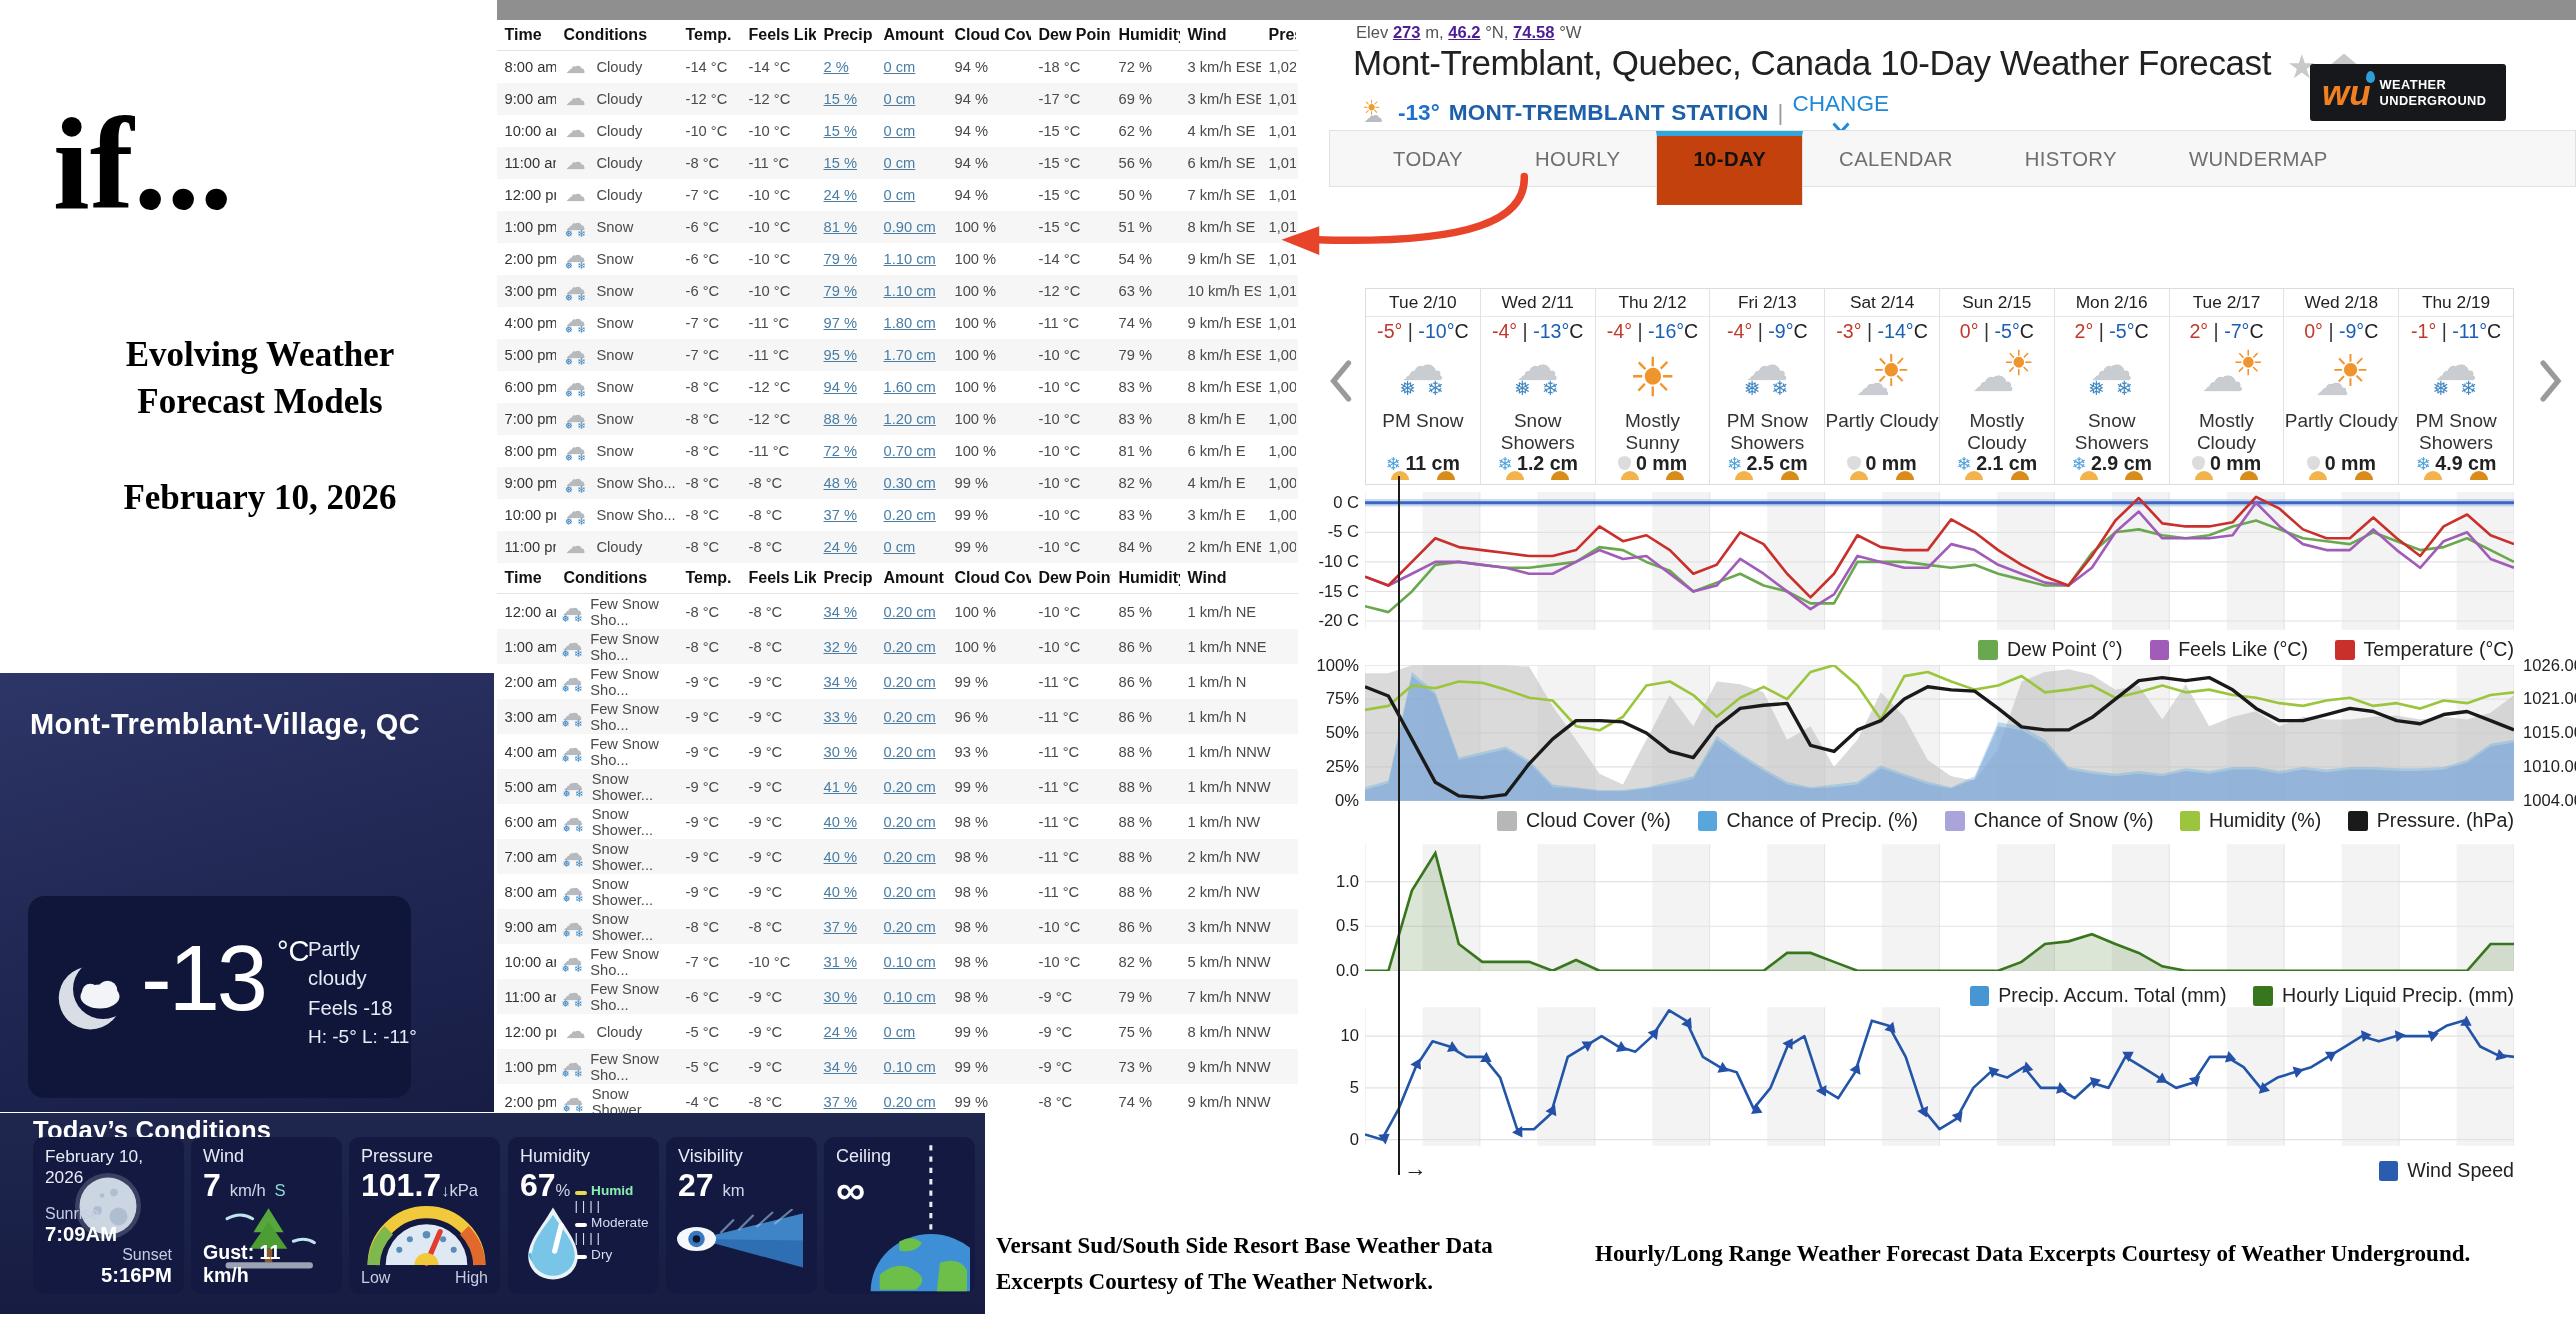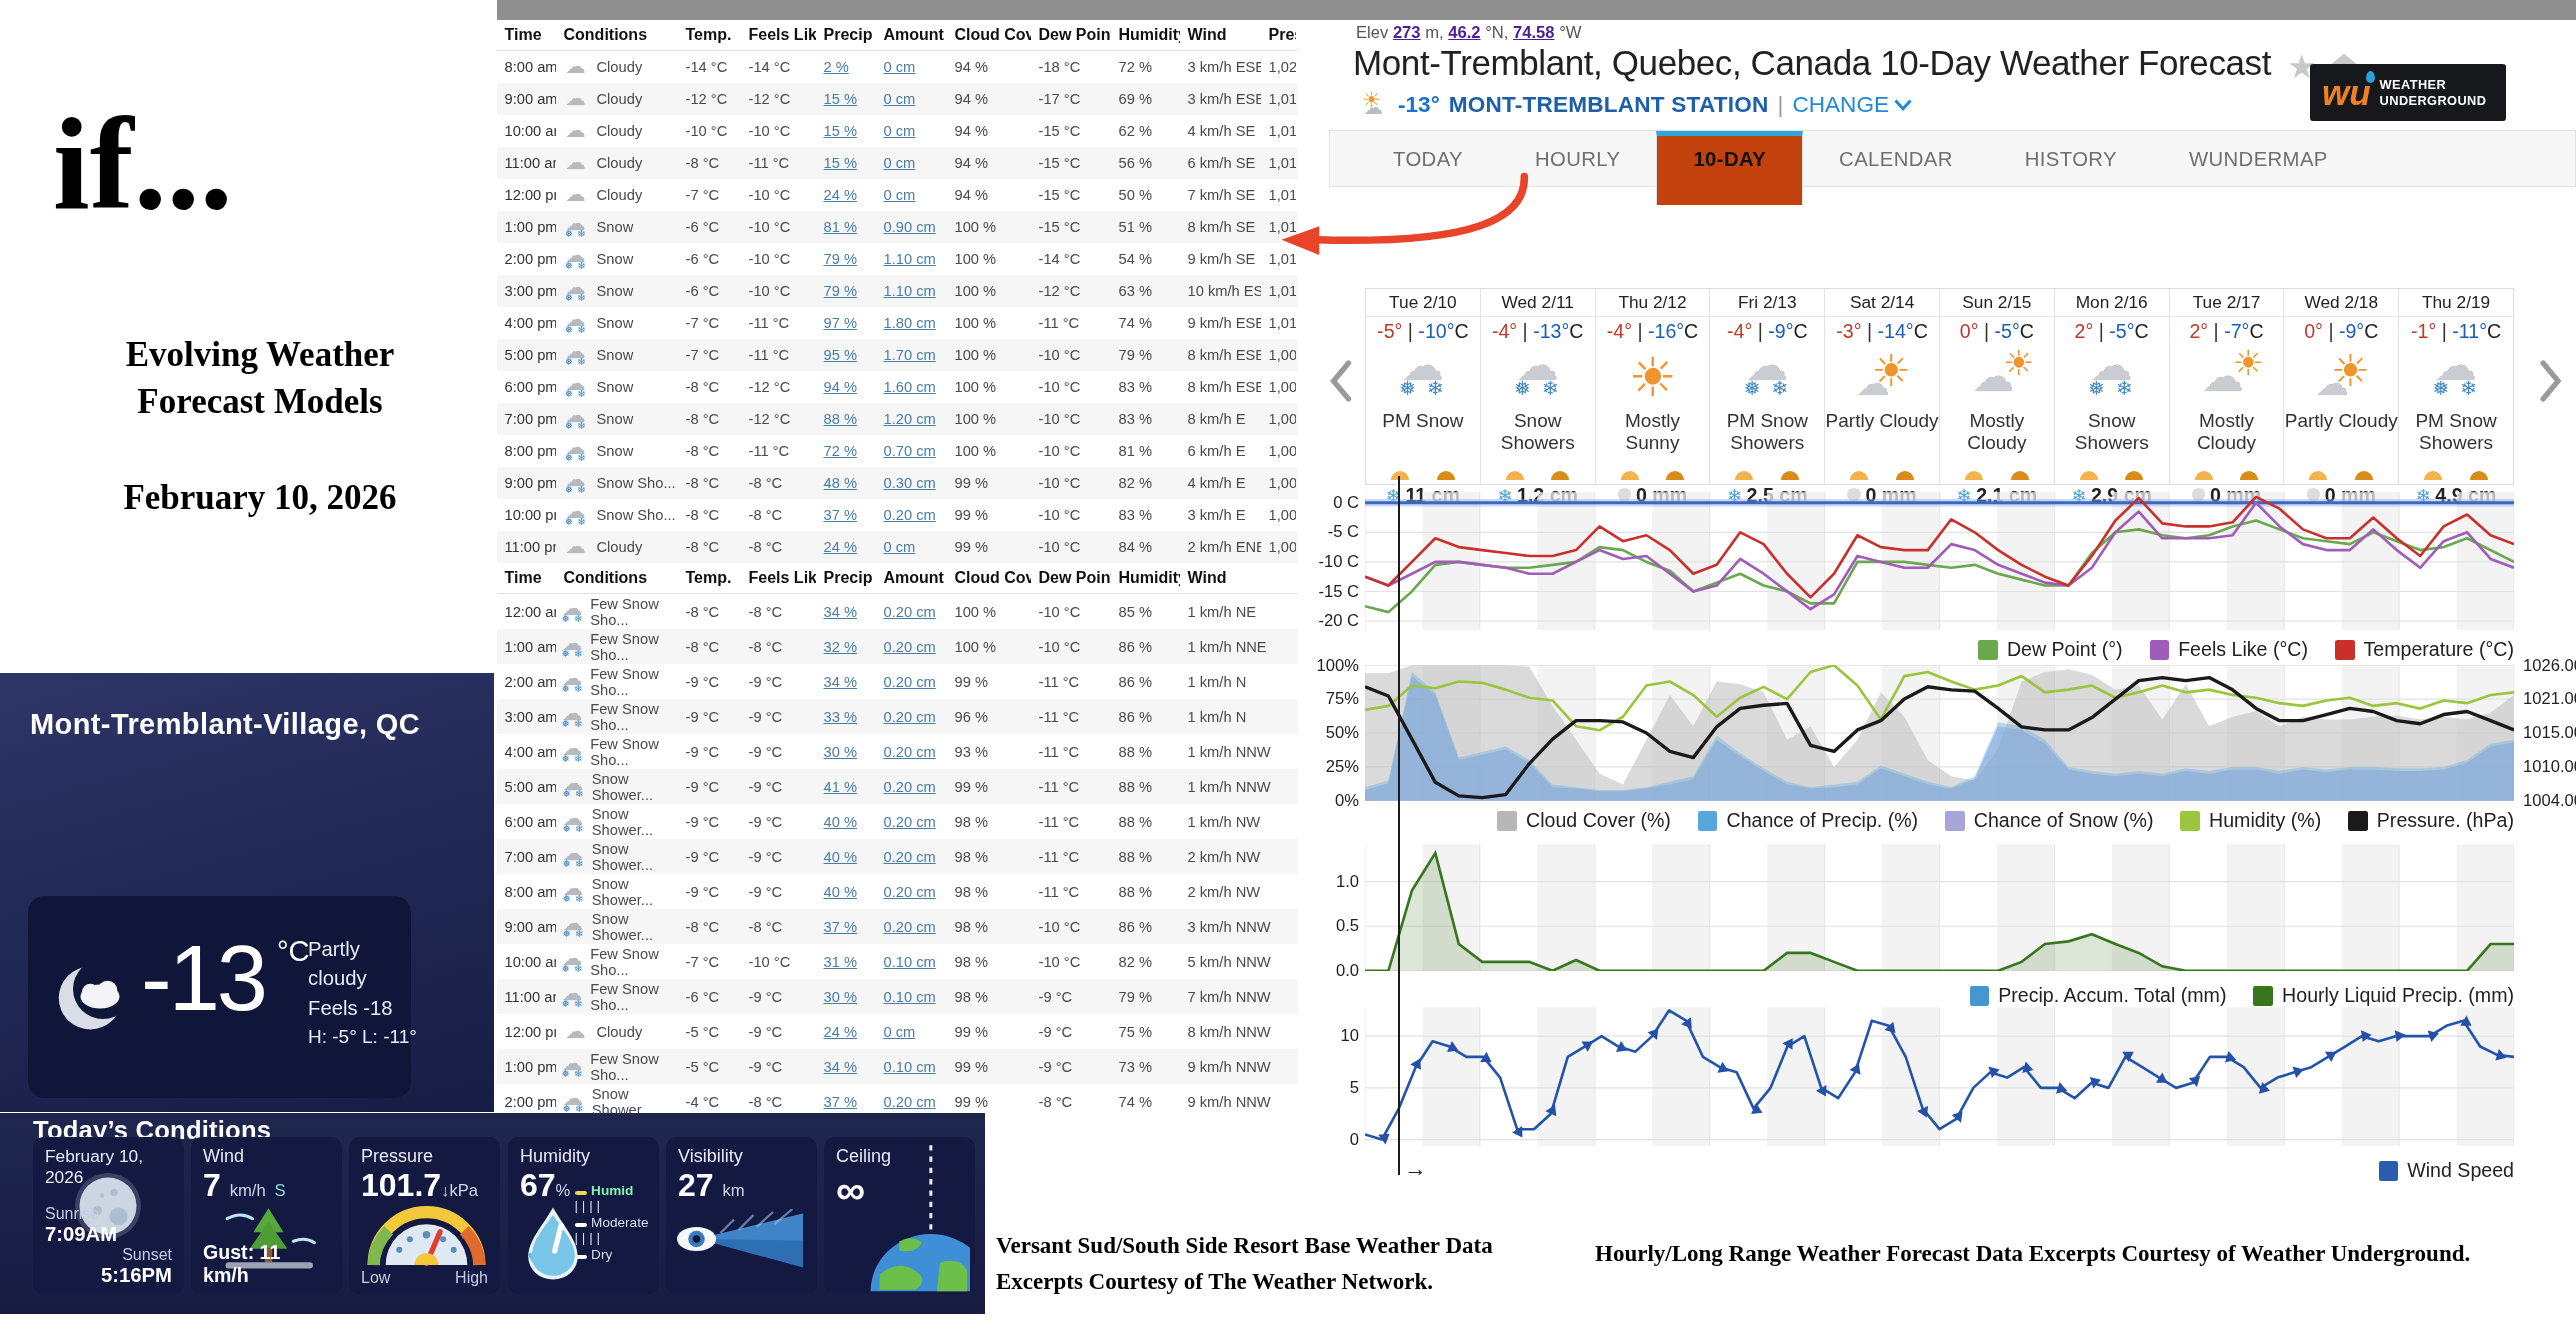--- a/index.html
+++ b/index.html
@@ -71,21 +71,21 @@
   .wu-logo{position:absolute;left:996px;top:44px;width:196px;height:57px;background:#17181c;border-radius:3px;
            display:flex;align-items:center;gap:9px;padding-left:12px;box-sizing:border-box;}
   .wu-mark{font-size:35px;font-weight:bold;font-style:italic;color:#f08021;position:relative;line-height:1;}
   .wu-mark:after{content:"";position:absolute;right:-4.5px;top:-4.5px;width:9px;height:12px;background:#2e9fd8;
                  border-radius:50% 50% 50% 50%/60% 60% 40% 40%;}
   .wu-logotext{color:#fff;font-size:12.8px;font-weight:bold;letter-spacing:0.4px;line-height:1.25;}
   .wu-station{position:absolute;left:42px;top:71px;display:flex;align-items:center;gap:9px;font-size:22.6px;}
   .st-temp{color:#1d6fd1;font-weight:bold;}
   .st-name{color:#1d5fa8;font-weight:bold;letter-spacing:0.2px;}
   .st-sep{color:#9a9a9a;}
-  .st-change{color:#2089d8;display:flex;align-items:center;gap:4.5px;cursor:pointer;}
+  .st-change{color:#2089d8;display:flex;align-items:center;gap:4.5px;cursor:pointer;flex-direction:column;}
   .sicon{position:relative;width:33px;height:27px;}
   .sicon .s{position:absolute;left:6px;top:-3px;font-size:21px;color:#f09a30;}
   .sicon .c{position:absolute;left:0px;top:4.5px;font-size:19.6px;color:#b9bdc2;}
   .tabs{position:absolute;left:15px;top:110px;width:1247px;height:57px;background:#f7f7f7;
         border:0.8px solid #e1e1e1;display:flex;box-sizing:border-box;padding-left:27px;}
   .tab{padding:0 36px;line-height:56px;font-size:20.3px;color:#6f6f6f;letter-spacing:0.4px;cursor:pointer;}
   .tab.active{background:#c2410c;border-top:5.3px solid #2fa7dd;border-left:0.8px solid #e1e1e1;border-right:0.8px solid #e1e1e1;
               line-height:47px;color:#111;font-weight:bold;height:69px;margin-top:-0.8px;}
   
   .days{position:absolute;left:51px;top:268px;width:1149px;height:197px;border:0.8px solid #dcdcdc;
@@ -97,21 +97,21 @@
   .d-hi{color:#c0392b;} .d-lo{color:#1a5fb4;} .d-lo-u{color:#222;}
   .d-ic{height:65px;position:relative;margin-top:1.5px;}
   .g-cloud{font-size:42px;color:#c9cdd2;text-shadow:0 0 0.8px #9aa0a6;line-height:1;}
   .g-flakes{font-size:19.6px;color:#3f87c2;letter-spacing:3px;line-height:.7;display:block;margin-top:-4.5px;}
   .g-sun{font-size:54px;color:#f0952e;line-height:65px;}
   .g-partly .s{position:absolute;left:50%;margin-left:-10.5px;top:0px;font-size:44px;color:#f0952e;}
   .g-partly .c{position:absolute;left:50%;margin-left:-33px;top:19.6px;font-size:33px;color:#c9cdd2;text-shadow:0 0 0.8px #9aa0a6;}
   .g-mostly .s{position:absolute;left:50%;margin-left:6px;top:-1.5px;font-size:35px;color:#f0952e;}
   .g-mostly .c{position:absolute;left:50%;margin-left:-32px;top:7.5px;font-size:42px;color:#c9cdd2;text-shadow:0 0 0.8px #9aa0a6;}
   .d-cond{font-size:19px;color:#333;line-height:1.15;height:42px;}
-  .d-amt{font-size:19.6px;color:#222;font-weight:bold;margin-top:32px;}
+  .d-amt{font-size:19.6px;color:#222;font-weight:bold;}
   .d-amt .fl{color:#4a9fd8;font-weight:normal;font-size:18px;margin-right:4.5px;}
   .d-amt .dot{display:inline-block;width:13.6px;height:13.6px;border-radius:50% 50% 50% 50%/40% 40% 60% 60%;background:#dcdcdc;margin-right:4.5px;}
   .d-foot{position:absolute;bottom:3px;left:0;right:0;height:10.5px;}
   .half{position:absolute;width:18px;height:9px;border-radius:9px 9px 0 0;}
   .half.rise{left:22%;background:#f2b24c;}
   .half.set{left:62%;background:#d88c1a;}
   .chev{position:absolute;cursor:pointer;}
   
   .chart{position:absolute;left:51px;width:1149px;}
   .chart svg{position:absolute;left:0;top:0;}

